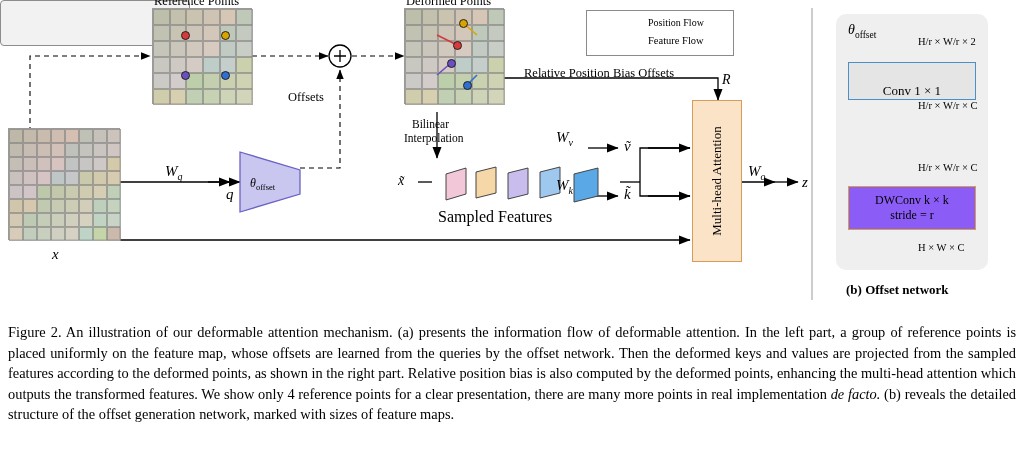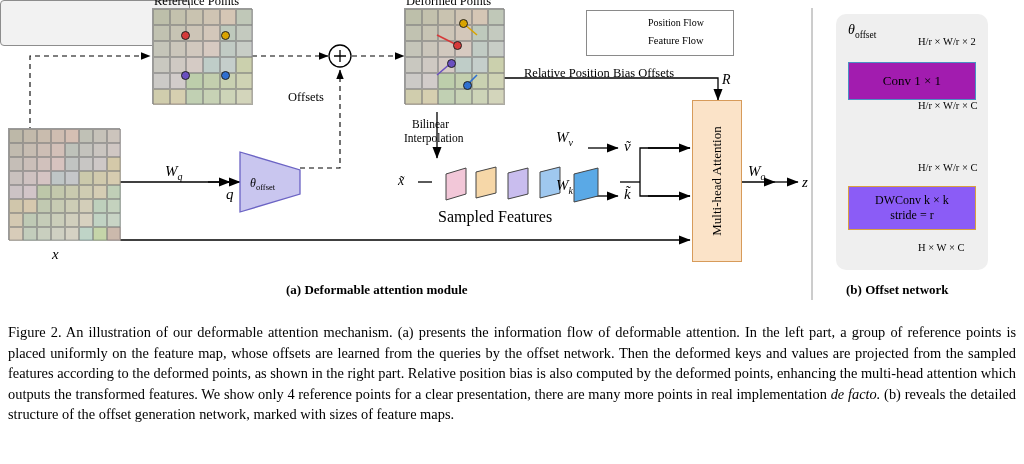--- a/index.html
+++ b/index.html
@@ -15,21 +15,21 @@
   .mi{font-style:italic;}
 
   
   .grid{position:absolute;box-sizing:border-box;border:1px solid #9a9a9a;}
   .gcell{position:absolute;box-sizing:border-box;border:0.5px solid rgba(120,120,120,.55);}
   .pt{position:absolute;width:9px;height:9px;border-radius:50%;border:1.2px solid #222;box-sizing:border-box;}
 
   
   .box{position:absolute;box-sizing:border-box;display:flex;align-items:center;justify-content:center;text-align:center;}
   .mha{background:#fbe3c8;border:1.3px solid #d79b5a;}
-  .conv{background:#a21caf;border:1.3px solid #4a90c4;}
+  .conv{background:#e5e5e5;border:1.3px solid #4a90c4;align-items:flex-end;}
   .gelu{background:#f7b6b6;border:1.3px solid #d06a6a;}
   .dw{background:#8b5cf6;border:1.3px solid #d9a040;}
   .samp{background:#f2f2f2;border:1.2px solid #8d8d8d;border-radius:4px;}
 
   .offnet-bg{position:absolute;background:#efefef;border-radius:10px;}
 
   
   #caption{position:absolute;left:8px;top:322px;width:1008px;
     font-family:"Liberation Serif",serif;font-size:14.4px;line-height:20.5px;text-align:justify;}
   #caption .it{font-style:italic;}
@@ -313,21 +313,20 @@
 
   <div class="lbl" style="left:748px;top:163px;font-size:15px;">
     <span class="mi">W</span><sub style="font-style:italic;font-size:10px;">o</sub>
   </div>
   <div class="lbl mi" style="left:802px;top:174px;font-size:15px;">z</div>
 
   <div class="legend" style="left:586px;top:10px;width:148px;height:46px;"></div>
   <div class="lbl" style="left:648px;top:17px;font-size:10px;text-align:center;">Position Flow</div>
   <div class="lbl" style="left:648px;top:35px;font-size:10.5px;">Feature Flow</div>
 
-  <div class="lbl" style="left:286px;top:282px;font-size:13px;font-weight:bold;">(a)  Deformable attention module</div>
   <div class="lbl" style="left:846px;top:282px;font-size:13px;font-weight:bold;">(b)  Offset network</div>
 
   <div class="offnet-bg" style="left:836px;top:14px;width:152px;height:256px;"></div>
 
   <div class="lbl" style="left:848px;top:22px;font-size:14px;">
     <span class="mi">θ</span><sub style="font-size:9.5px">offset</sub>
   </div>
 
   <div class="box conv" style="left:848px;top:62px;width:128px;height:38px;font-size:13px;">
     <span>Conv 1 × 1</span>

